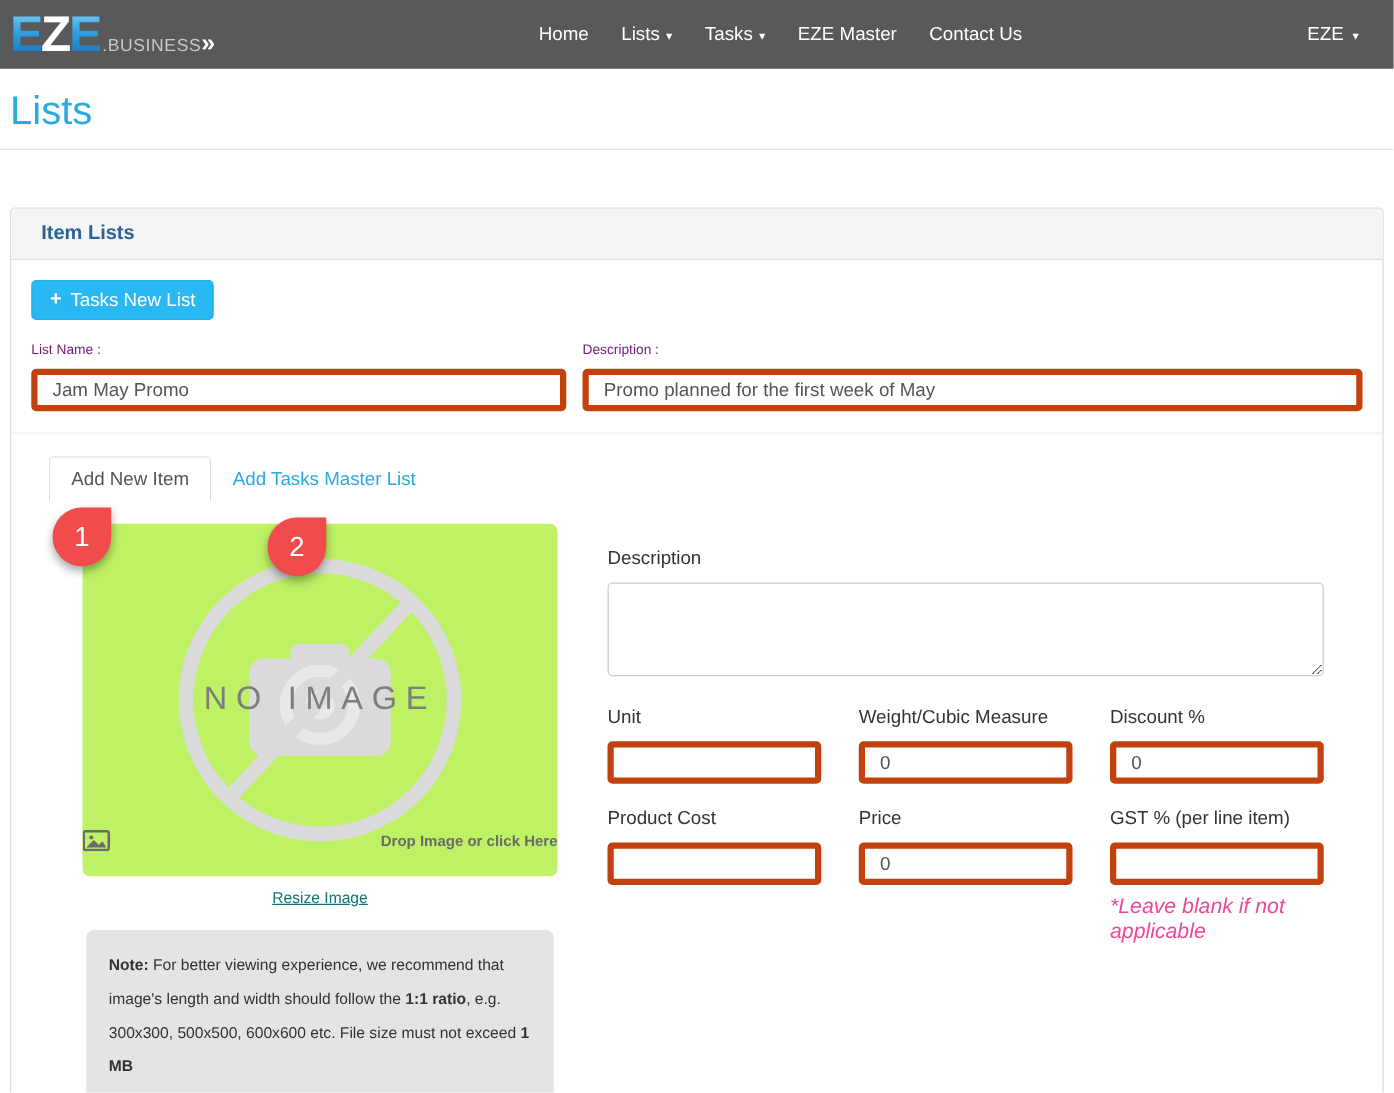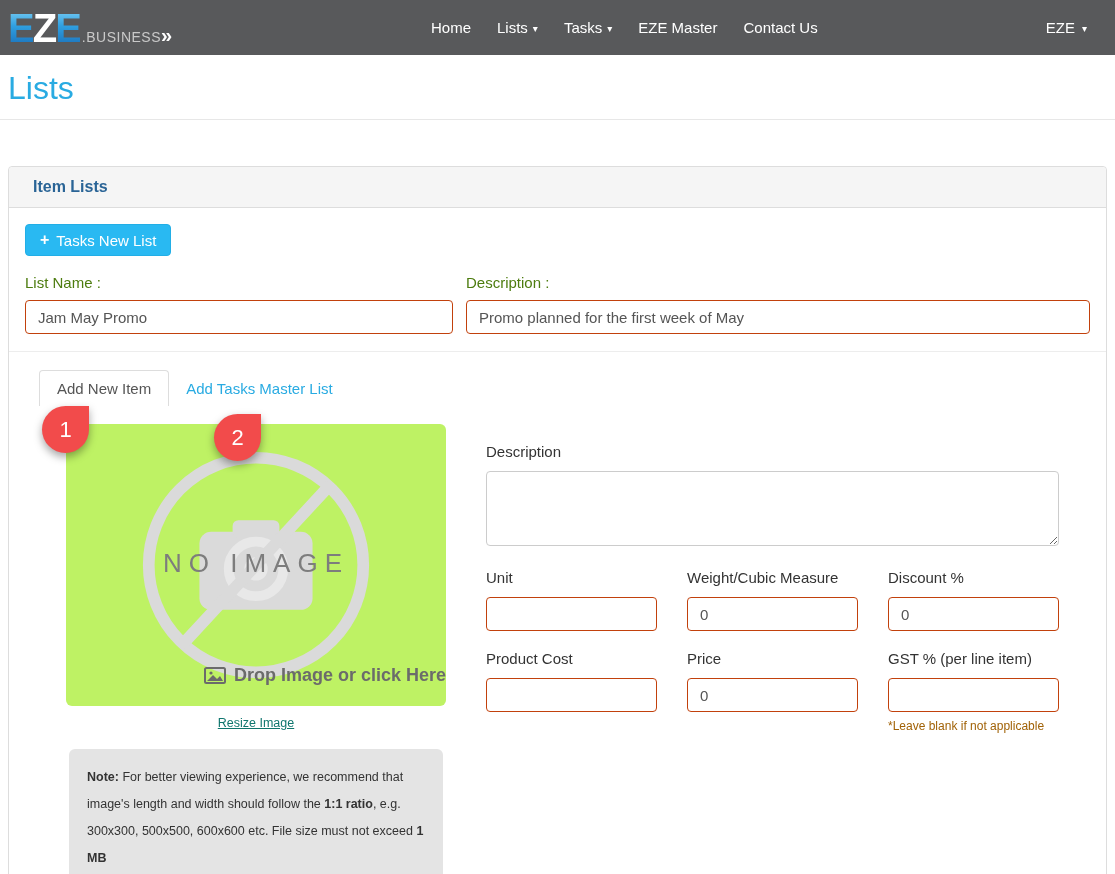--- a/index.html
+++ b/index.html
@@ -79,26 +79,26 @@
 
   .btn-create {
     background: #29b9f2; border: 1px solid #22aee6; border-radius: 4px;
     color: #fff; font-size: 15px; font-family: inherit;
     padding: 6px 14px; cursor: pointer;
     display: inline-flex; align-items: center; gap: 7px;
   }
   .btn-create .plus { font-weight: bold; font-size: 16px; }
 
   .fields-row { display: flex; margin-top: 18px; }
-  .field label { display: block; font-size: 15px; color: #4d7c0f; margin-bottom: 9px; }
+  .field label { display: block; font-size: 11px; color: #701a75; margin-bottom: 9px; }
   .field-listname { width: 428px; }
   .field-desc { margin-left: 13px; flex: 1; }
   .text-input, .form-input {
     width: 100%; height: 34px;
-    border: 1px solid #c2410c; border-radius: 4px;
+    border: 5px solid #c2410c; border-radius: 4px;
     padding: 0 12px; font-size: 15px; color: #555;
     font-family: inherit; background: #fff; outline: none;
   }
 
   .body-divider { border: none; border-top: 1px solid #ededed; margin: 17px -16px 0 -16px; }
 
   
   .tabs { display: flex; align-items: flex-end; margin: 18px 0 0 14px; }
   .tab { font-size: 15px; padding: 9px 17px; cursor: pointer; }
   .tab.active {
@@ -137,22 +137,22 @@
   }
   .no-image-text {
     position: absolute; left: 0; right: 0; top: 50%;
     transform: translateY(-54%);
     text-align: center;
     font-size: 26px; color: #7d7d7d; letter-spacing: 7px;
   }
   .drop-text {
     position: absolute; left: 0; right: 0; bottom: 20px;
     text-align: center;
-    font-size: 18px; font-weight: bold; color: #6b6b6b;
-    display: flex; align-items: center; justify-content: flex-end; gap: 8px;
+    font-size: 12px; font-weight: bold; color: #6b6b6b;
+    display: flex; align-items: center; justify-content: space-between; gap: 8px;
   }
   .resize-link {
     display: block; text-align: center; margin-top: 10px;
     color: #0f766e; font-size: 12.5px; text-decoration: underline;
   }
   .note-box {
     margin: 19px 3px 0 3px;
     background: #e4e4e4; border-radius: 6px;
     padding: 15px 18px 24px 18px;
     font-size: 12.5px; color: #333; line-height: 27px;
@@ -166,21 +166,21 @@
   .fg-name { flex: 1; }
   .fg-desc { margin-top: 19px; }
   .fg-third { flex: 1; }
   .mt20 { margin-top: 19px; }
   .form-textarea {
     width: 100%; height: 75px;
     border: 1px solid #ccc; border-radius: 4px;
     padding: 6px 12px; font-size: 15px; color: #555;
     font-family: inherit; outline: none; resize: both;
   }
-  .helper-text { font-size: 12px; color: #a16207; margin-top: 7px; }
+  .helper-text { font-size: 17px; color: #ec4899; margin-top: 7px; font-style: italic; }
 </style>
 </head>
 <body>
 
 <header class="navbar">
   <div class="logo">
     <span class="lg-letter lg-blue">E</span>
     <span class="lg-letter lg-white">Z</span>
     <span class="lg-letter lg-blue">E</span>
     <span class="lg-suffix">.BUSINESS</span>

